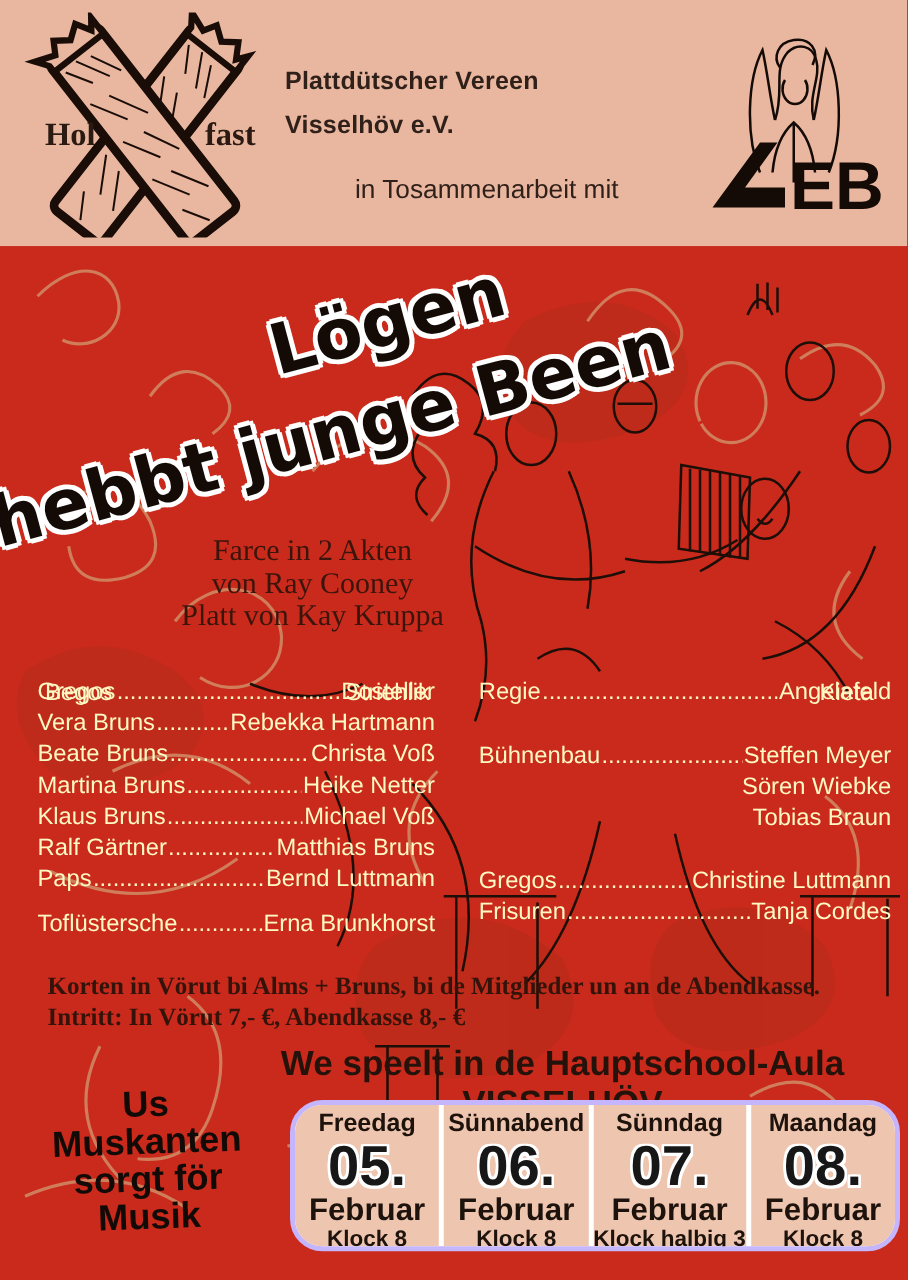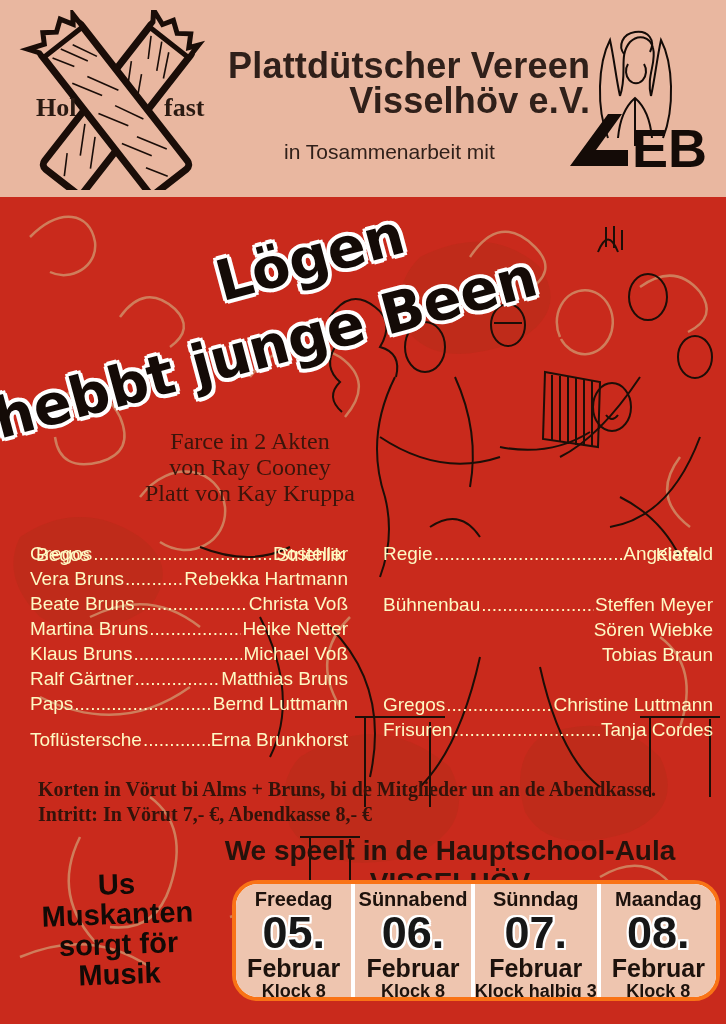--- a/index.html
+++ b/index.html
@@ -1,21 +1,21 @@
 <!DOCTYPE html>
 <html><head>
 <meta charset="utf-8">
 <style>
   html,body{margin:0;padding:0;background:#555;}
   .poster{position:relative;width:726px;height:1024px;overflow:hidden;
           font-family:"Liberation Sans",sans-serif;background:#c92a1c;}
   
   .header{position:absolute;top:0;left:0;width:726px;height:197px;background:#e9b7a0;}
-  .org{position:absolute;left:228px;top:48px;font-size:36px;font-weight:bold;
-       color:#30201a;line-height:35px;letter-spacing:.2px;text-align:right;}
+  .org{position:absolute;left:228px;top:48px;font-size:20px;font-weight:bold;
+       color:#30201a;line-height:35px;letter-spacing:.2px;}
   .coop{position:absolute;left:284px;top:140px;font-size:21px;color:#30201a;}
   .holfast{position:absolute;left:14px;top:10px;}
   .lebsvg{position:absolute;left:558px;top:18px;}
   
   .red{position:absolute;top:197px;left:0;width:726px;height:827px;background:#c92a1c;}
   .sketch{position:absolute;top:0;left:0;}
   
   .tline{position:absolute;text-align:center;font-family:"DejaVu Sans",sans-serif;
          font-weight:800;font-size:56px;color:#140b07;transform:rotate(-15deg);
          white-space:nowrap;
@@ -48,21 +48,21 @@
            color:#33130a;line-height:25px;}
   
   .venue{position:absolute;left:174px;top:638px;width:552px;text-align:center;
          font-size:28px;font-weight:bold;color:#25120b;}
   
   .music{position:absolute;left:18px;top:672px;width:200px;text-align:center;
          font-size:29px;font-weight:bold;color:#120a06;line-height:30px;
          transform:rotate(-2deg);}
   
   .cards{position:absolute;left:232px;top:683px;width:480px;height:113px;
-         background:#fff;border:4px solid #f97316;border-radius:26px;overflow:hidden;
+         background:#fff;border:4px solid #c4b5fd;border-radius:26px;overflow:hidden;
          display:flex;gap:4px;}
   .card{flex:1;background:#eec5af;display:flex;flex-direction:column;
         align-items:center;justify-content:flex-start;padding-top:3px;}
   .day{font-size:20px;font-weight:bold;color:#1d120c;line-height:24px;white-space:nowrap;}
   .num{font-size:45px;font-weight:bold;color:#171717;line-height:44px;
        text-shadow:-2px -2px 0 #fff,2px -2px 0 #fff,-2px 2px 0 #fff,2px 2px 0 #fff,
                    -2px 0 0 #fff,2px 0 0 #fff,0 -2px 0 #fff,0 2px 0 #fff;}
   .month{font-size:25px;font-weight:bold;color:#1d120c;line-height:26px;}
   .time{font-size:18px;font-weight:bold;color:#1d120c;line-height:20px;white-space:nowrap;}
 </style>

